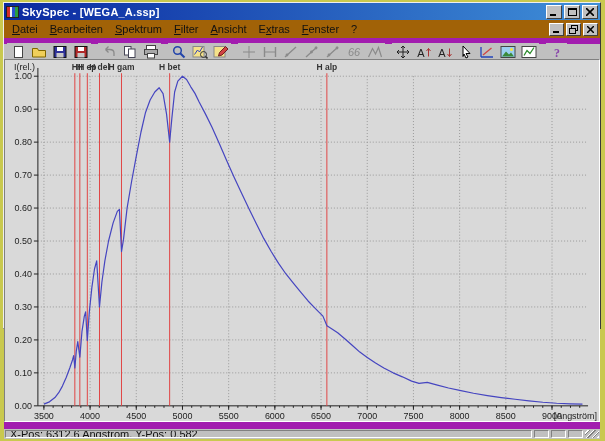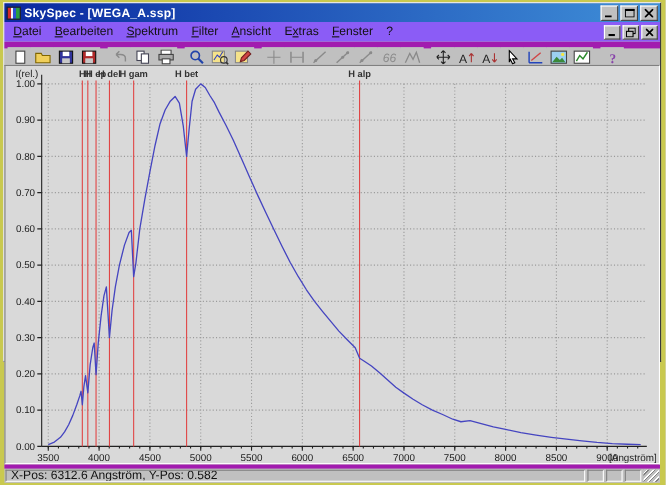--- a/index.html
+++ b/index.html
@@ -24,21 +24,21 @@
   .winbtns { display:flex; gap:2px; }
   .wbtn { width:16px; height:14px; background:#c0c0c0;
     border-top:1px solid #fff; border-left:1px solid #fff;
     border-right:1px solid #404040; border-bottom:1px solid #404040;
     display:flex; align-items:center; justify-content:center; }
   .wbtn svg { display:block; }
   .wbtn.small { width:15px; height:13px; }
 
   
   .menubar { height:18px; display:flex; align-items:center; padding:0 2px;
-    flex:0 0 auto; background:#8b5cf6; }
+    flex:0 0 auto; background:#a16207; }
   .menu-item { padding:2px 6px; color:#111; cursor:default; white-space:nowrap; }
   .menu-item u { text-decoration:underline; }
   .menubar .winbtns { margin-left:auto; }
 
   
   .toolbar { height:21px; display:flex; align-items:center; padding:1px 3px;
     border-top:6px solid #a21caf; flex:0 0 auto; background:#c0c0c0; }
   .tb { width:21px; height:18px; background:#c0c0c0; border:1px solid #c0c0c0;
     display:flex; align-items:center; justify-content:center; padding:0; }
   .tb svg { display:block; }
@@ -47,21 +47,21 @@
   
   .chart-client { flex:1 1 auto; margin:0;
     border-top:1px solid #808080; border-left:1px solid #808080;
     border-right:1px solid #ffffff; border-bottom:1px solid #ffffff;
     background:#d9d9d9; position:relative; }
   .chart-client svg { width:100%; height:100%; display:block; }
 
   
   .statusbar { height:17px; flex:0 0 auto; display:flex; align-items:stretch;
     padding:1px 1px 1px 1px; gap:2px; background:#c0c0c0;
-    border-top:4px solid #a21caf; }
+    border-top:7px solid #a21caf; }
   .panel { border-top:1px solid #808080; border-left:1px solid #808080;
     border-right:1px solid #ffffff; border-bottom:1px solid #ffffff;
     background:#c0c0c0; display:flex; align-items:center; padding:0 4px;
     white-space:nowrap; overflow:hidden; color:#111; }
   .panel.main { flex:1 1 auto; }
   .panel.mini { width:15px; flex:0 0 auto; }
   .resize-grip { width:14px; flex:0 0 auto;
     background:repeating-linear-gradient(135deg,#c0c0c0 0 2px,#fff 2px 3px,#808080 3px 4px); }
 </style>
 </head>

